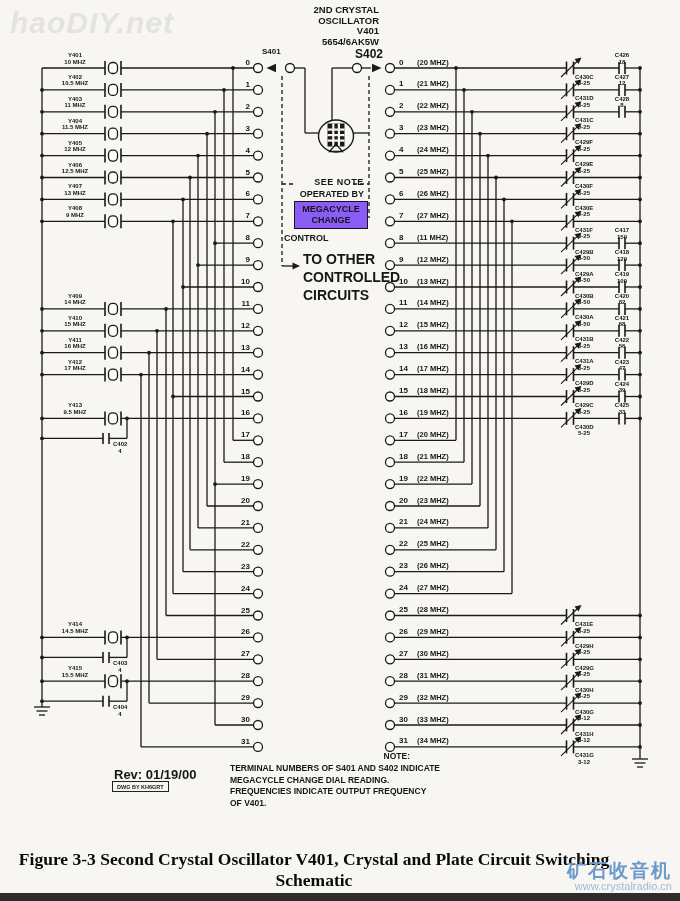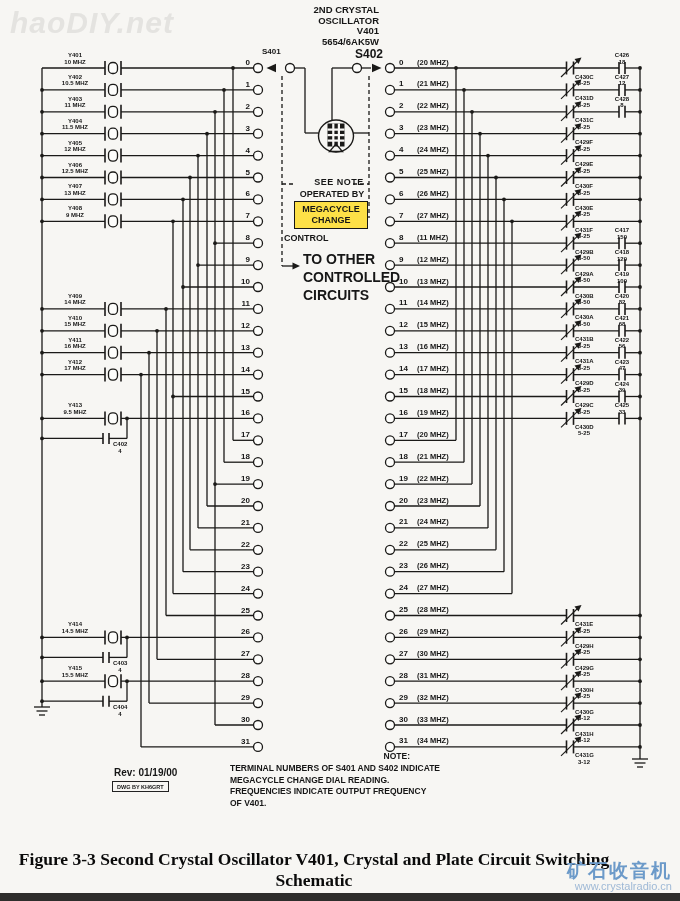--- a/index.html
+++ b/index.html
@@ -6,28 +6,28 @@
   .page{position:relative;width:680px;height:901px;background:#f7f6f3;overflow:hidden;
         font-family:"Liberation Sans","DejaVu Sans",sans-serif;color:#161616;}
   #schematic{position:absolute;left:0;top:0;}
   #schematic text{font-family:"Liberation Sans","DejaVu Sans",sans-serif;font-weight:bold;fill:#161616;}
   .ovl{position:absolute;font-weight:bold;color:#161616;}
   .wm-top{left:10px;top:6px;font-size:30px;font-style:italic;color:#e4e3e0;letter-spacing:1px;}
   .title-block{left:267px;top:5px;width:112px;text-align:right;font-size:9.5px;line-height:10.5px;white-space:pre-line;}
   .s401{left:262px;top:47px;font-size:8px;text-align:center;}
   .s402{left:355px;top:47px;font-size:12px;}
   .see-note{left:292px;top:177px;width:64px;text-align:center;font-size:9px;letter-spacing:0.5px;margin-left:15px;}
-  .operated-by{left:288px;top:189px;width:88px;text-align:center;font-size:9px;}
+  .operated-by{left:276px;top:189px;width:88px;text-align:right;font-size:9px;}
   .megacycle-box{left:294px;top:201px;width:72px;padding:2px 0;border:1.5px solid #161616;
-                 text-align:center;font-size:9px;line-height:11px;white-space:pre-line;background:#fde047;}
+                 text-align:center;font-size:9px;line-height:11px;white-space:pre-line;background:#8b5cf6;}
   .control{left:284px;top:233px;width:80px;text-align:left;font-size:9px;}
   .to-other{left:303px;top:250px;font-size:14px;line-height:18px;white-space:pre-line;}
   .note-head{left:230px;top:751px;width:180px;text-align:right;font-size:8.5px;}
   .note-body{left:230px;top:763px;font-size:8.5px;line-height:11.5px;white-space:pre-line;}
-  .rev{left:114px;top:767px;font-size:10px;}
+  .rev{left:114px;top:767px;font-size:13px;}
   .dwg{left:112px;top:781px;border:1px solid #222;font-size:5.5px;padding:1.5px 4px;background:#f7f6f3;}
   .caption{left:0;top:849px;width:628px;text-align:center;
            font-family:"Liberation Serif","DejaVu Serif",serif;font-size:17.5px;line-height:21px;color:#0a0a0a;}
   .caption sup{font-size:11px;}
   .wm-cn{left:430px;top:858px;width:242px;text-align:right;font-size:19px;letter-spacing:2px;
          color:#6c9ac9;font-family:"DejaVu Sans",sans-serif;}
   .wm-url{left:430px;top:880px;width:242px;text-align:right;font-size:11px;font-weight:normal;color:#9fb9d6;}
   .bottom-bar{position:absolute;left:0;top:893px;width:680px;height:8px;background:#2e2d2b;}
 </style>
 </head>

